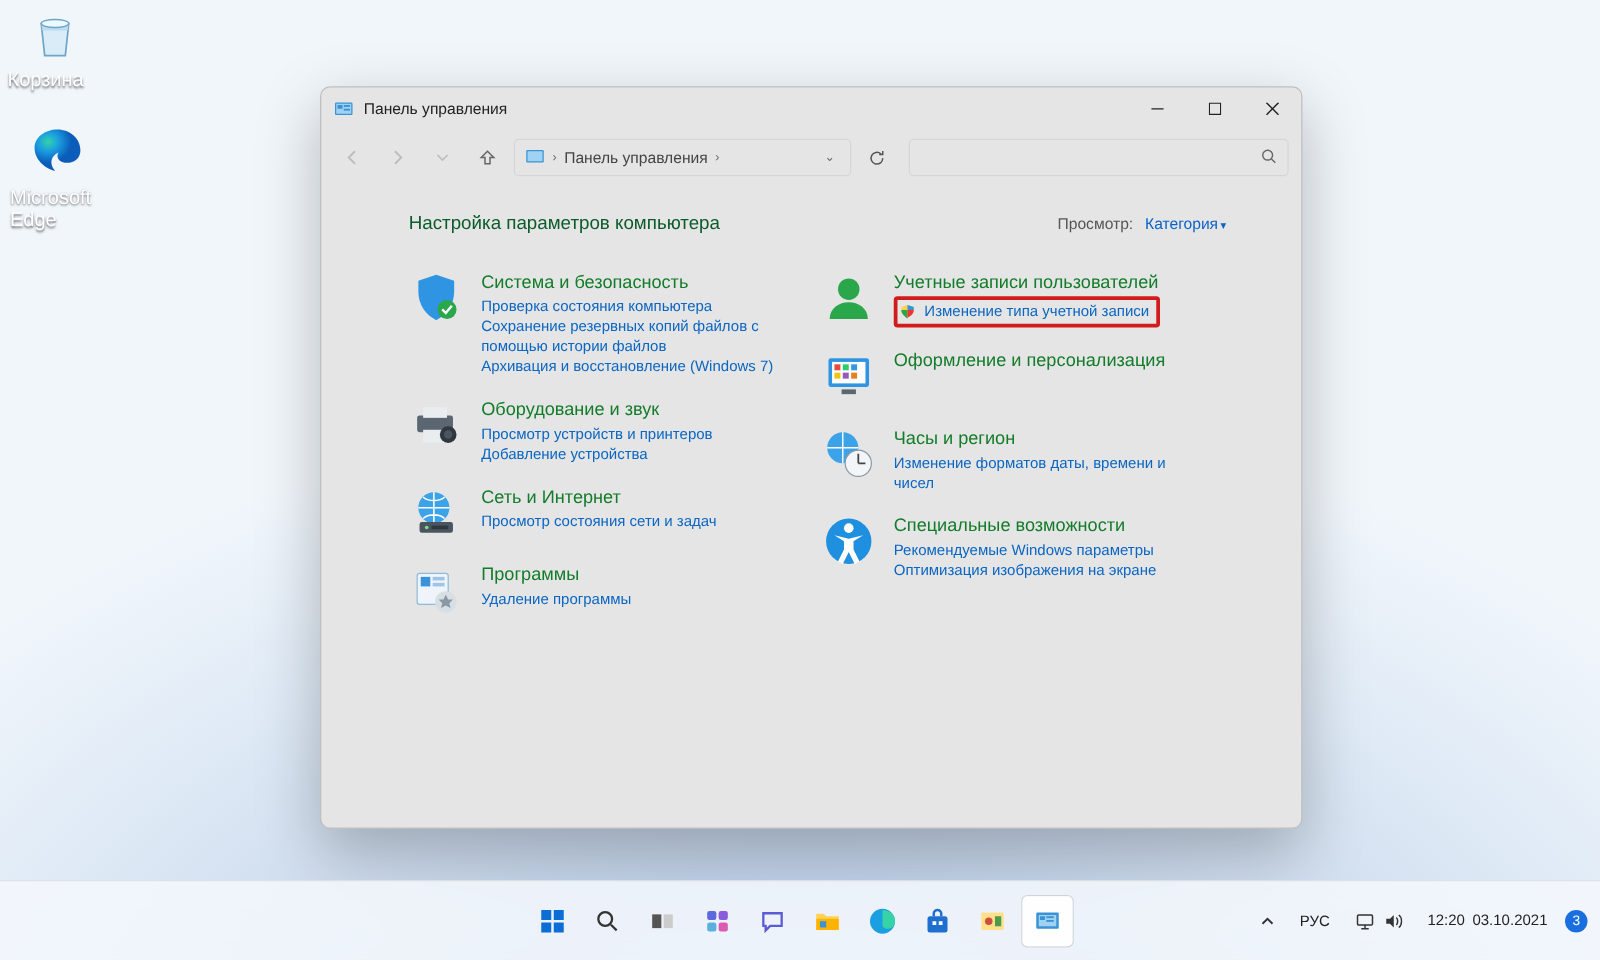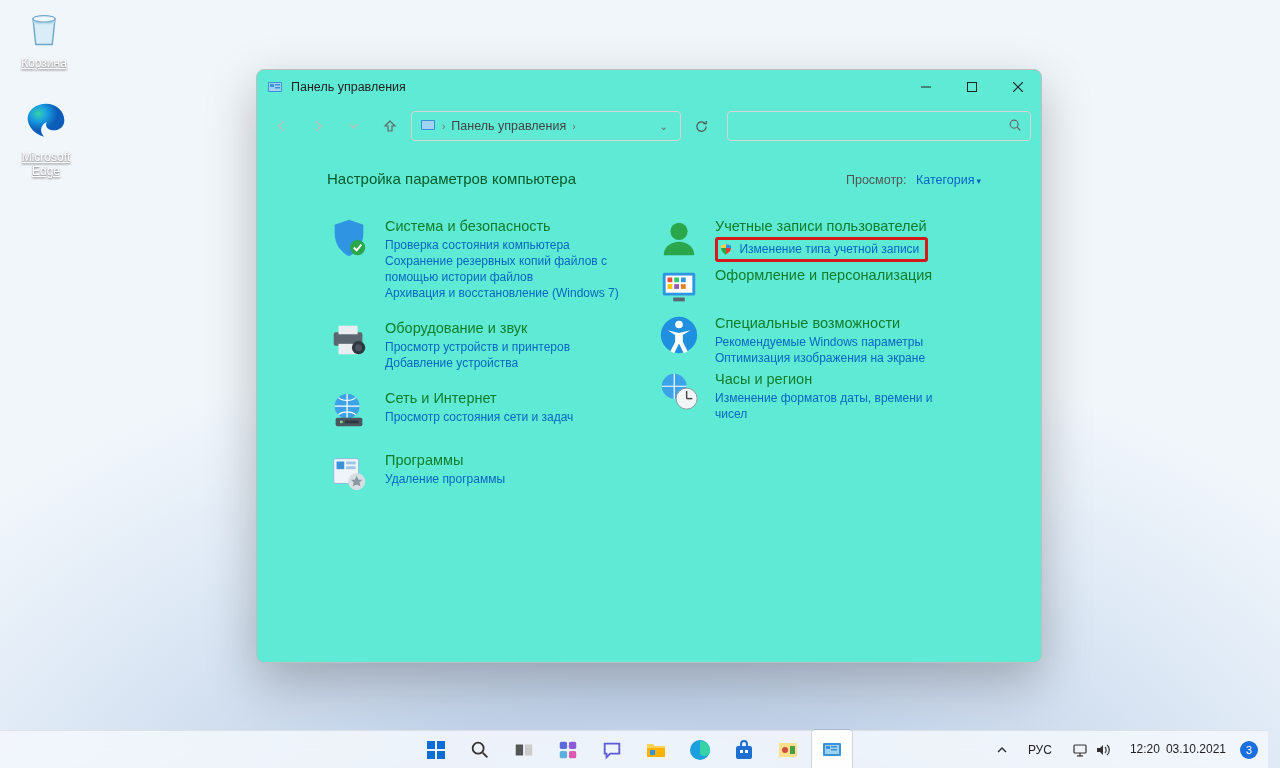--- a/index.html
+++ b/index.html
@@ -2,29 +2,29 @@
 <html><head>
 <meta charset="utf-8">
 <style>
   * { box-sizing: border-box; margin: 0; padding: 0; font-family: "Segoe UI", Arial, sans-serif; }
   html, body { width: 1280px; height: 768px; overflow: hidden; }
   body {
     background: radial-gradient(ellipse 900px 600px at 50% 120%, #dbe6f4 0%, #c8d7ea 20%, #c0d1e8 35%, #cfddee 55%, #dfeaf6 75%, #f1f6fb 100%);
     position: relative;
   }
   
-  .desktop-icon { position: absolute; width: 76px; text-align: center; color: #fff; font-size: 12px; text-shadow: 0 1px 2px rgba(0,0,0,.6); cursor: pointer; text-decoration: underline; }
+  .desktop-icon { position: absolute; width: 76px; color: #fff; font-size: 16px; text-shadow: 0 1px 2px rgba(0,0,0,.6); cursor: pointer; }
   .desktop-icon .box { width: 48px; height: 48px; margin: 0 auto 4px; display:flex; align-items:center; justify-content:center; }
   .recycle .box svg { width:44px; height:44px; }
   .edge .box svg { width:44px; height:44px; }
 
   
   .window {
     position: absolute; left: 256px; top: 69px; width: 786px; height: 594px;
-    background: #5eead4; border: 1px solid #bfbfbf; border-radius: 8px;
+    background: #e5e5e5; border: 1px solid #bfbfbf; border-radius: 8px;
     box-shadow: 0 18px 50px rgba(0,0,0,.25);
     display: flex; flex-direction: column;
   }
   .titlebar { height: 34px; display:flex; align-items:center; padding-left:10px; font-size:12.5px; color:#222; }
   .title-icon { width:16px; height:16px; margin-right:8px; display:flex; align-items:center; justify-content:center; }
   .winbtns { margin-left:auto; display:flex; }
   .winbtn { width:46px; height:34px; display:flex; align-items:center; justify-content:center; color:#222; cursor:pointer; }
 
   .toolbar { height:44px; display:flex; align-items:center; padding:0 10px; gap:6px; }
   .navbtn { width:30px; height:30px; display:flex; align-items:center; justify-content:center; color:#666; cursor:pointer; border-radius:4px;}
@@ -48,21 +48,21 @@
   .cat { display:flex; gap:14px; }
   .cat .ico { width:44px; height:44px; flex:0 0 44px; display:flex; align-items:flex-start; justify-content:center; }
   .cat .body { flex:1; font-size:12.5px; line-height:1.35; }
   .cat .title { color:#137c2a; font-size:14.5px; cursor:pointer; }
   .cat .sub { color:#0a66c2; font-size:12px; cursor:pointer; display:block; }
   .shield-mini { display:inline-block; width:12px; height:12px; vertical-align:-2px; margin-right:4px;}
   .highlight { border:3px solid #d21b1b; border-radius:3px; padding:1px 6px 2px 2px; display:inline-block; }
 
   
   .taskbar {
-    position:absolute; left:0; right:12px; bottom:0; height:38px;
+    position:absolute; left:0; right:0; bottom:0; height:64px;
     background: rgba(245,248,253,.85); backdrop-filter: blur(10px);
     border-top:1px solid rgba(0,0,0,.08);
     display:flex; align-items:center;
   }
   .task-center { position:absolute; left:50%; transform:translateX(-50%); display:flex; gap:4px; align-items:center; }
   .tbtn { width:40px; height:40px; border-radius:4px; display:flex; align-items:center; justify-content:center; cursor:pointer;}
   .tbtn.active { background:rgba(255,255,255,.9); box-shadow:0 0 0 1px rgba(0,0,0,.12);}
   .tray { position:absolute; right:10px; display:flex; align-items:center; gap:8px; font-size:12px; color:#222;}
   .tray .seg { display:flex; align-items:center; gap:6px; padding:4px 6px; border-radius:4px; cursor:pointer;}
   .tray .clock { text-align:right; line-height:1.15; font-size:12px;}
@@ -249,21 +249,21 @@
                 <path d="M30 26l2 4h4l-3 3 1 4-4-2-4 2 1-4-3-3h4z" fill="#8a98a4"></path>
               </svg>
             </div>
           <div class="body">
             <span class="title">Программы</span>
             <span class="sub">Удаление программы</span>
           </div>
         </div>
       </div>
 
-      <div style="display:flex; flex-direction:column; gap:4px;">
+      <div style="display:flex; flex-direction:column; gap:18px;">
         <div class="cat">
           <div class="ico">
               <svg viewBox="0 0 44 44" width="42" height="42">
                 <circle cx="22" cy="15" r="9" fill="#2aa74a"></circle>
                 <path d="M6 40c0-9 8-14 16-14s16 5 16 14z" fill="#2aa74a"></path>
               </svg>
             </div>
           <div class="body">
             <span class="title">Учетные записи пользователей</span>
             <span class="highlight">
@@ -293,45 +293,45 @@
               </svg>
             </div>
           <div class="body">
             <span class="title">Оформление и персонализация</span>
           </div>
         </div>
 
         <div class="cat">
           <div class="ico">
               <svg viewBox="0 0 44 44" width="42" height="42">
-                <circle cx="22" cy="22" r="19" fill="#1f8fe0"></circle>
-                <circle cx="22" cy="11" r="4" fill="#fff"></circle>
-                <path d="M10 17l12 3 12-3-8 5v7l5 10-4 2-5-10-5 10-4-2 5-10v-7z" fill="#fff"></path>
-              </svg>
-            </div>
-          <div class="body">
-            <span class="title">Специальные возможности</span>
-            <span class="sub">Рекомендуемые Windows параметры</span>
-            <span class="sub">Оптимизация изображения на экране</span>
-          </div>
-        </div>
-
-        <div class="cat">
-          <div class="ico">
-              <svg viewBox="0 0 44 44" width="42" height="42">
                 <circle cx="17" cy="17" r="13" fill="#3da3e8"></circle>
                 <path d="M4 17h26M17 4v26" stroke="#fff" stroke-width="1.2" fill="none"></path>
                 <circle cx="30" cy="30" r="11" fill="#f3f6f9" stroke="#8a98a4"></circle>
                 <line x1="30" y1="30" x2="30" y2="22" stroke="#444" stroke-width="1.5"></line>
                 <line x1="30" y1="30" x2="36" y2="30" stroke="#444" stroke-width="1.5"></line>
               </svg>
             </div>
           <div class="body">
             <span class="title">Часы и регион</span>
             <span class="sub">Изменение форматов даты, времени и чисел</span>
+          </div>
+        </div>
+
+        <div class="cat">
+          <div class="ico">
+              <svg viewBox="0 0 44 44" width="42" height="42">
+                <circle cx="22" cy="22" r="19" fill="#1f8fe0"></circle>
+                <circle cx="22" cy="11" r="4" fill="#fff"></circle>
+                <path d="M10 17l12 3 12-3-8 5v7l5 10-4 2-5-10-5 10-4-2 5-10v-7z" fill="#fff"></path>
+              </svg>
+            </div>
+          <div class="body">
+            <span class="title">Специальные возможности</span>
+            <span class="sub">Рекомендуемые Windows параметры</span>
+            <span class="sub">Оптимизация изображения на экране</span>
           </div>
         </div>
       </div>
     </div>
   </div>
 </div>
 
 <div class="taskbar">
   <div class="task-center">
     <div class="tbtn">

